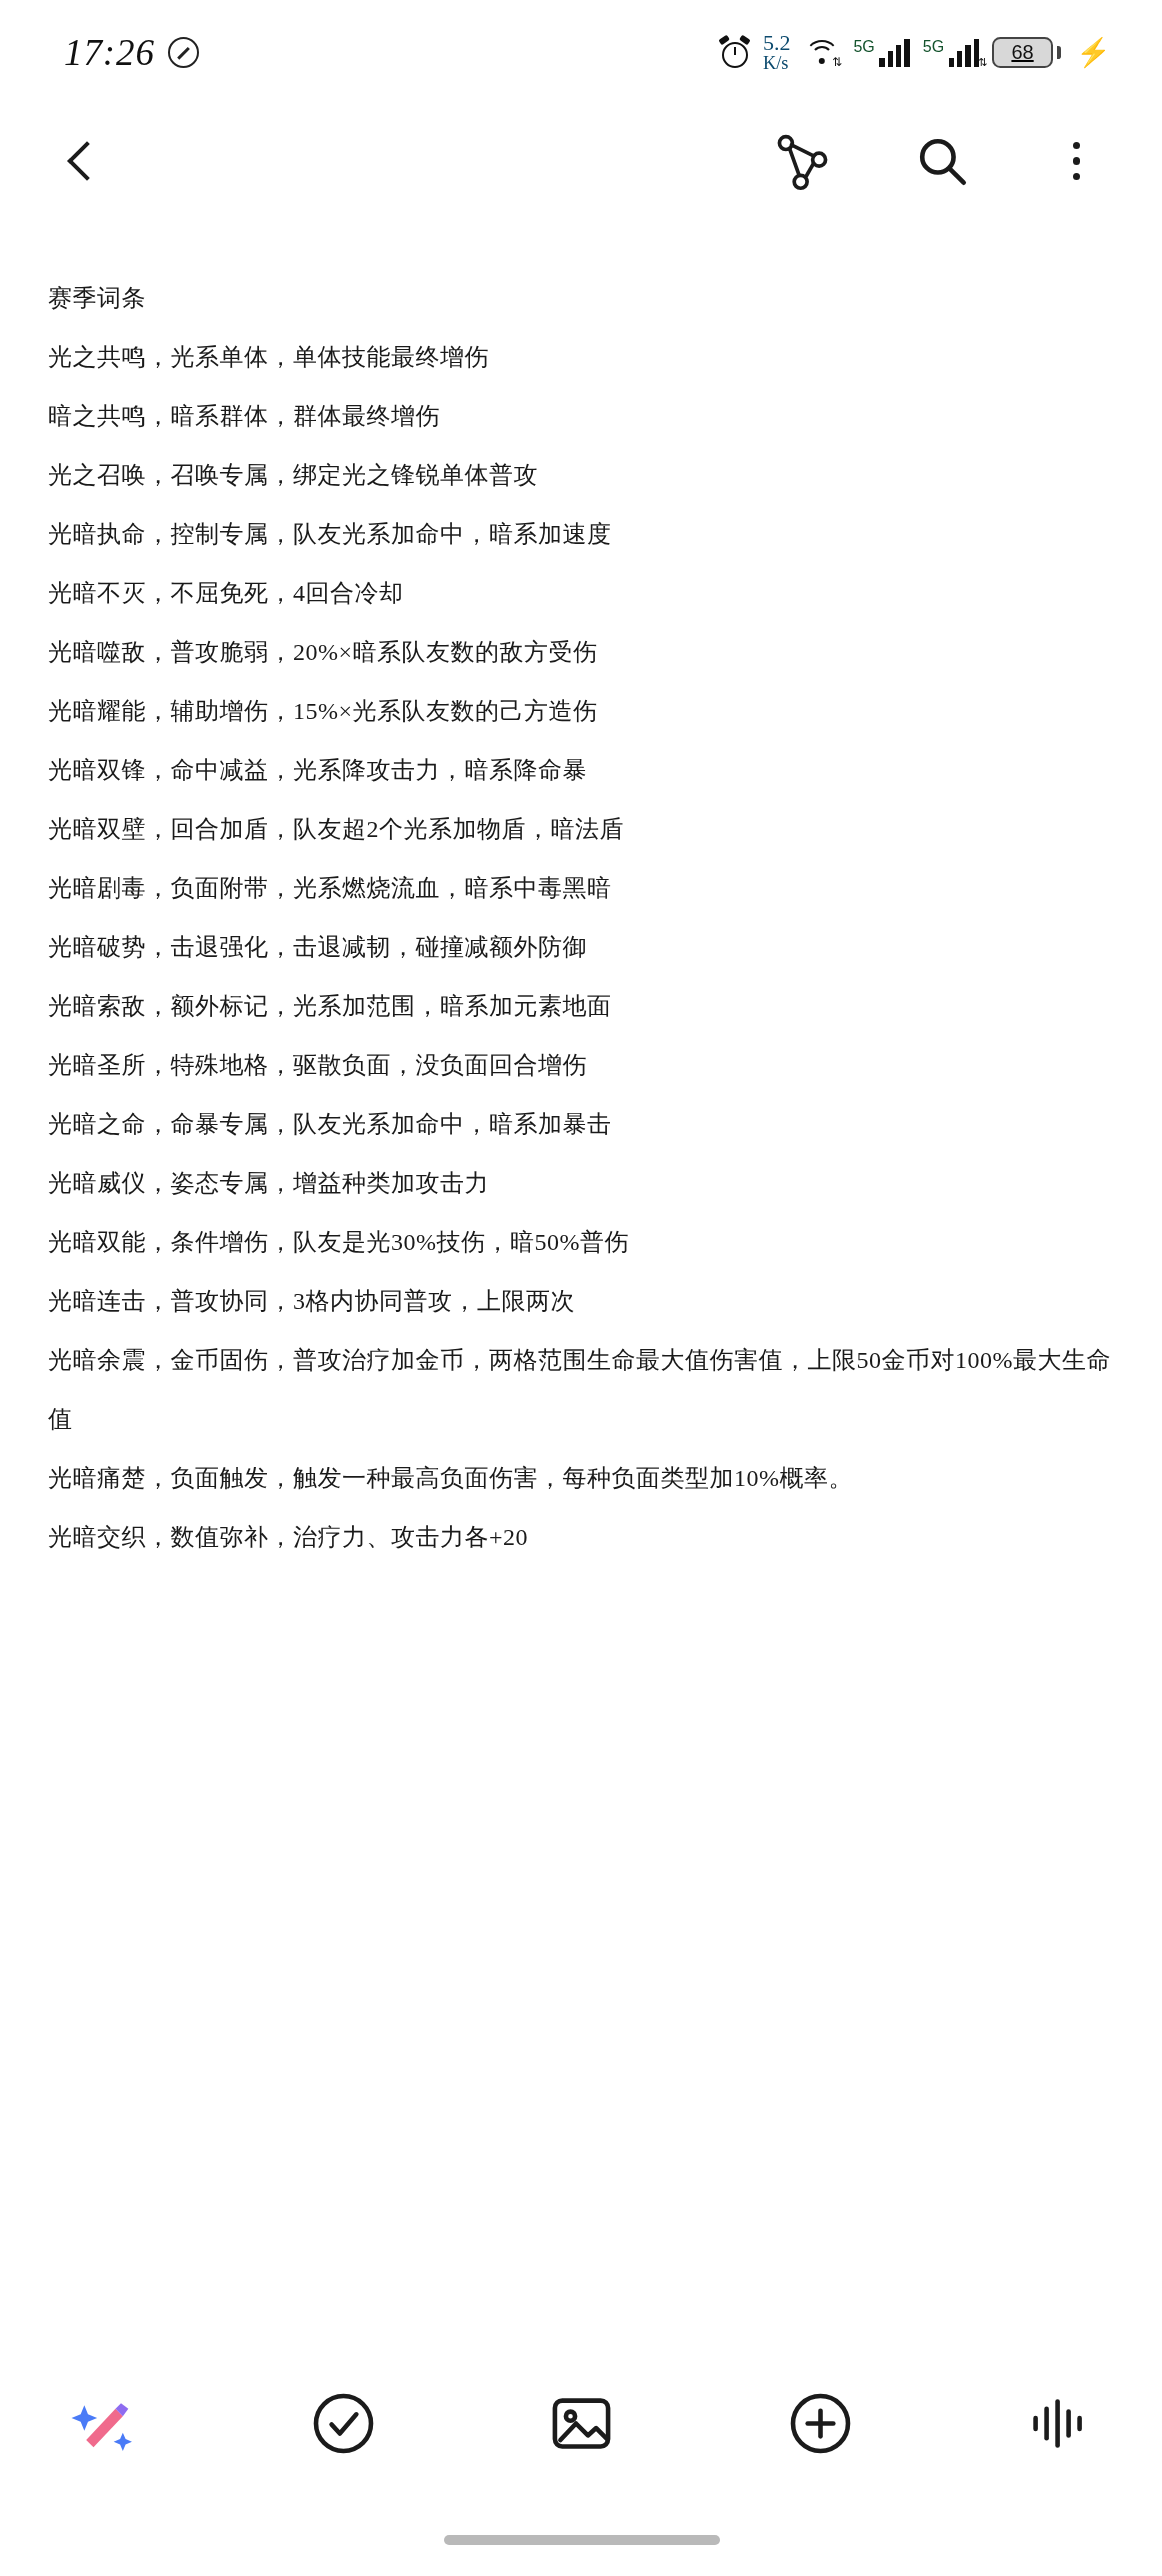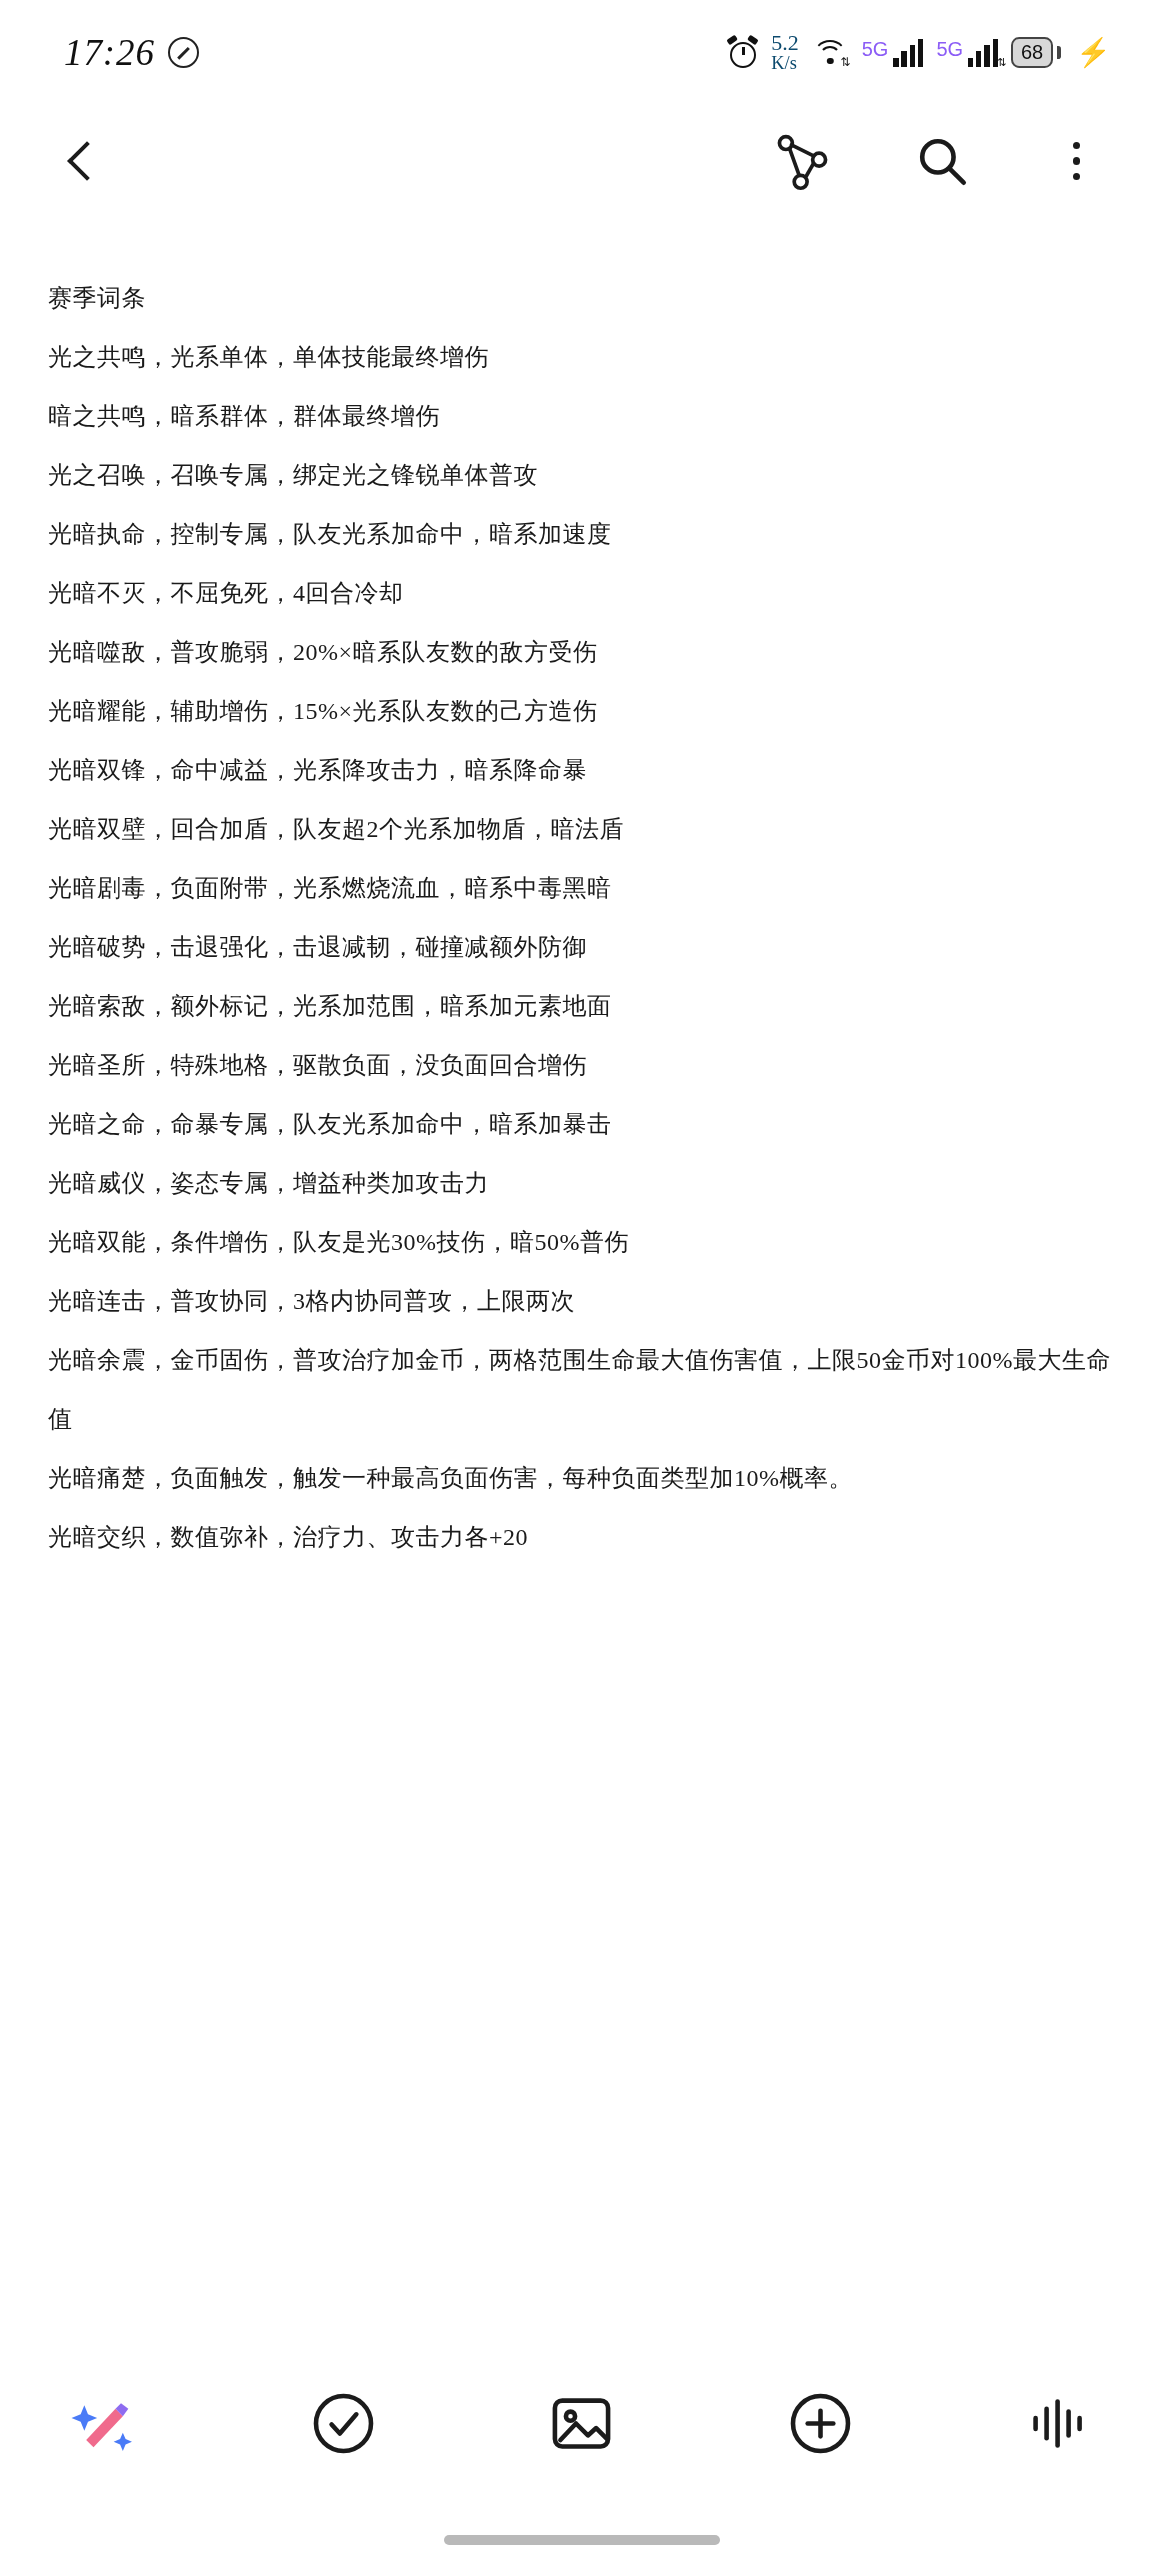--- a/index.html
+++ b/index.html
@@ -120,22 +120,22 @@
     color: #111;
   }
 
   .sig {
     display: flex;
     align-items: flex-end;
     gap: 3.7px;
     position: relative;
   }
   .sig .label {
-    font-size: 20px;
-    color: #8b5cf6;
+    font-size: 16px;
+    color: #14532d;
     font-family: "Liberation Sans", sans-serif;
     align-self: flex-start;
     margin-right: 0.9px;
   }
   .sig .bars {
     display: flex;
     align-items: flex-end;
     gap: 2.8px;
     height: 29px;
   }
@@ -155,28 +155,29 @@
     right: -8.3px;
     bottom: -1.8px;
   }
 
   .battery {
     display: flex;
     align-items: center;
     gap: 3.7px;
   }
   .batt-body {
-    width: 42px; height: 31px;
+    width: 61px; height: 31px;
     border: 2.8px solid #444;
     border-radius: 8.3px;
     display: flex;
     align-items: center;
     justify-content: center;
     background: #d8d8d8;
     position: relative;
+    text-decoration: underline;
   }
   .batt-body span {
     font-size: 20px;
     color: #111;
     font-family: "Liberation Sans", sans-serif;
   }
   .batt-tip {
     width: 4.6px; height: 13px;
     background: #444;
     border-radius: 0 2.8px 2.8px 0;

